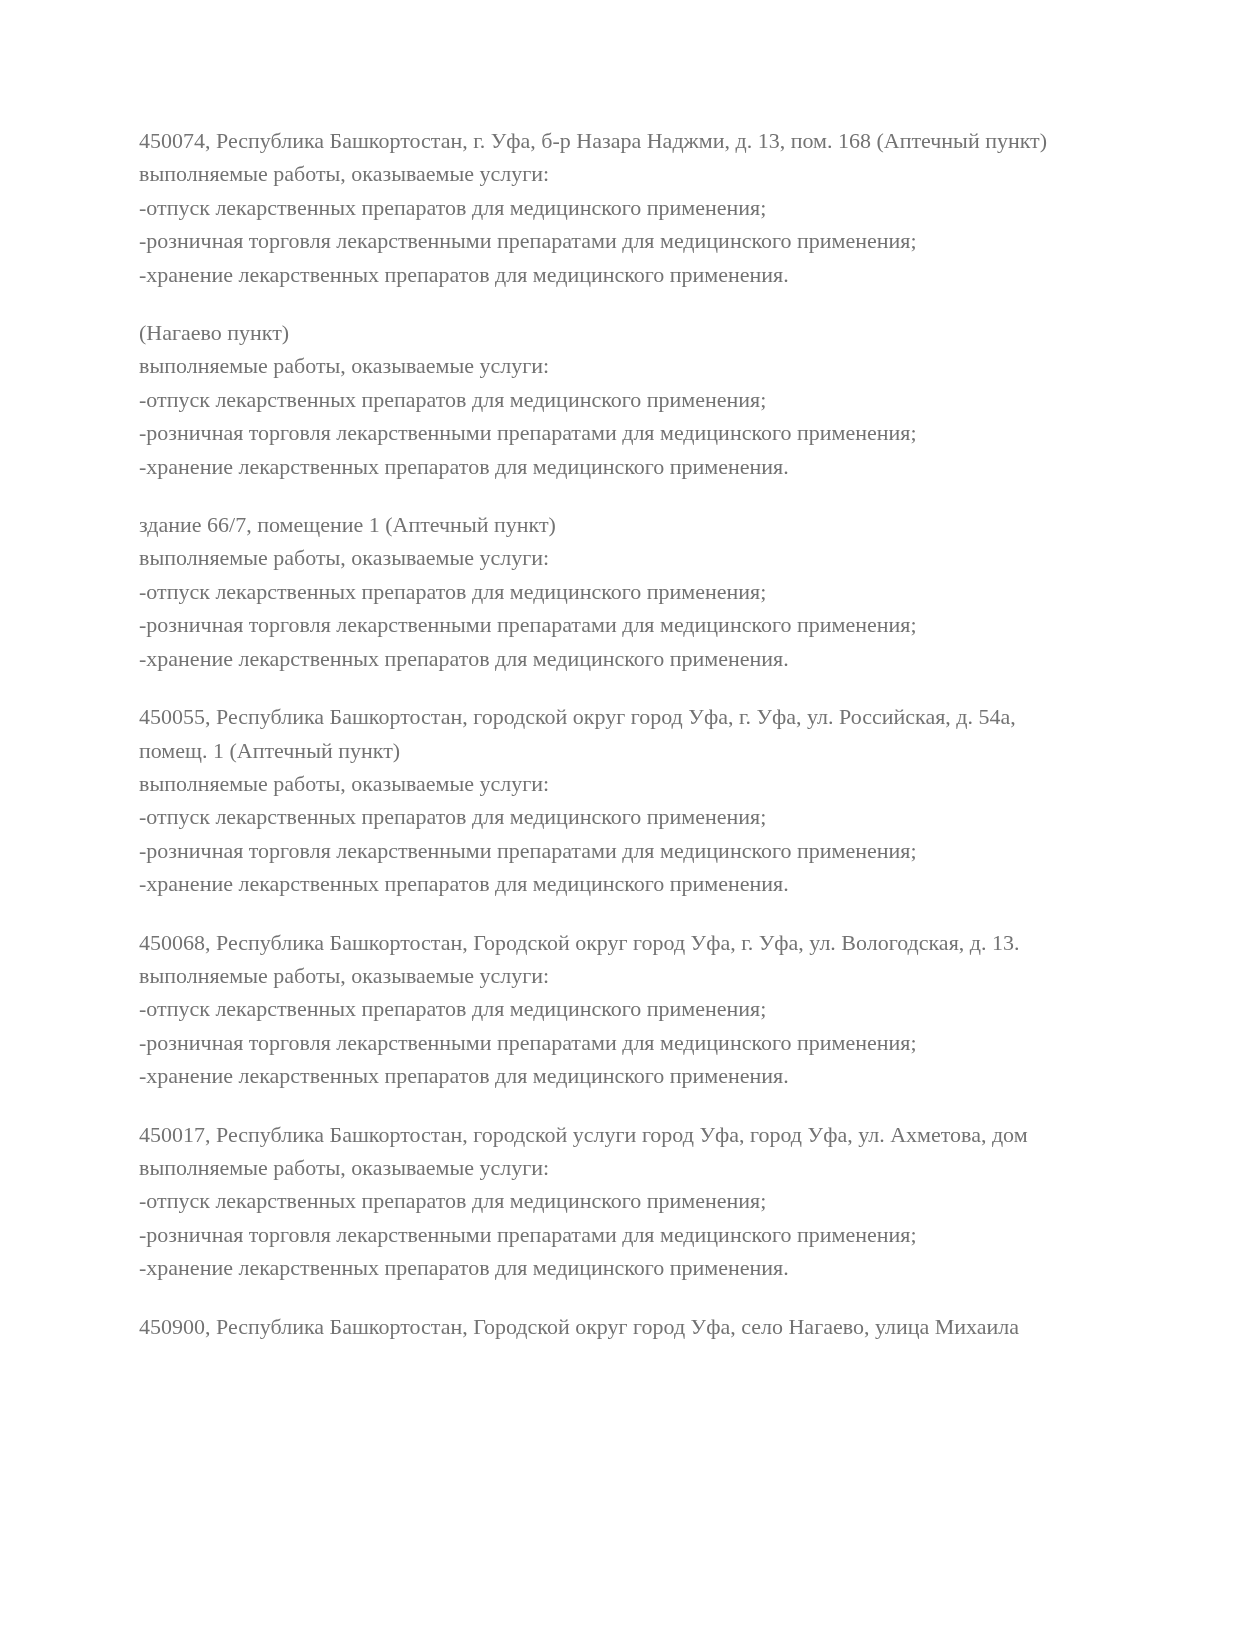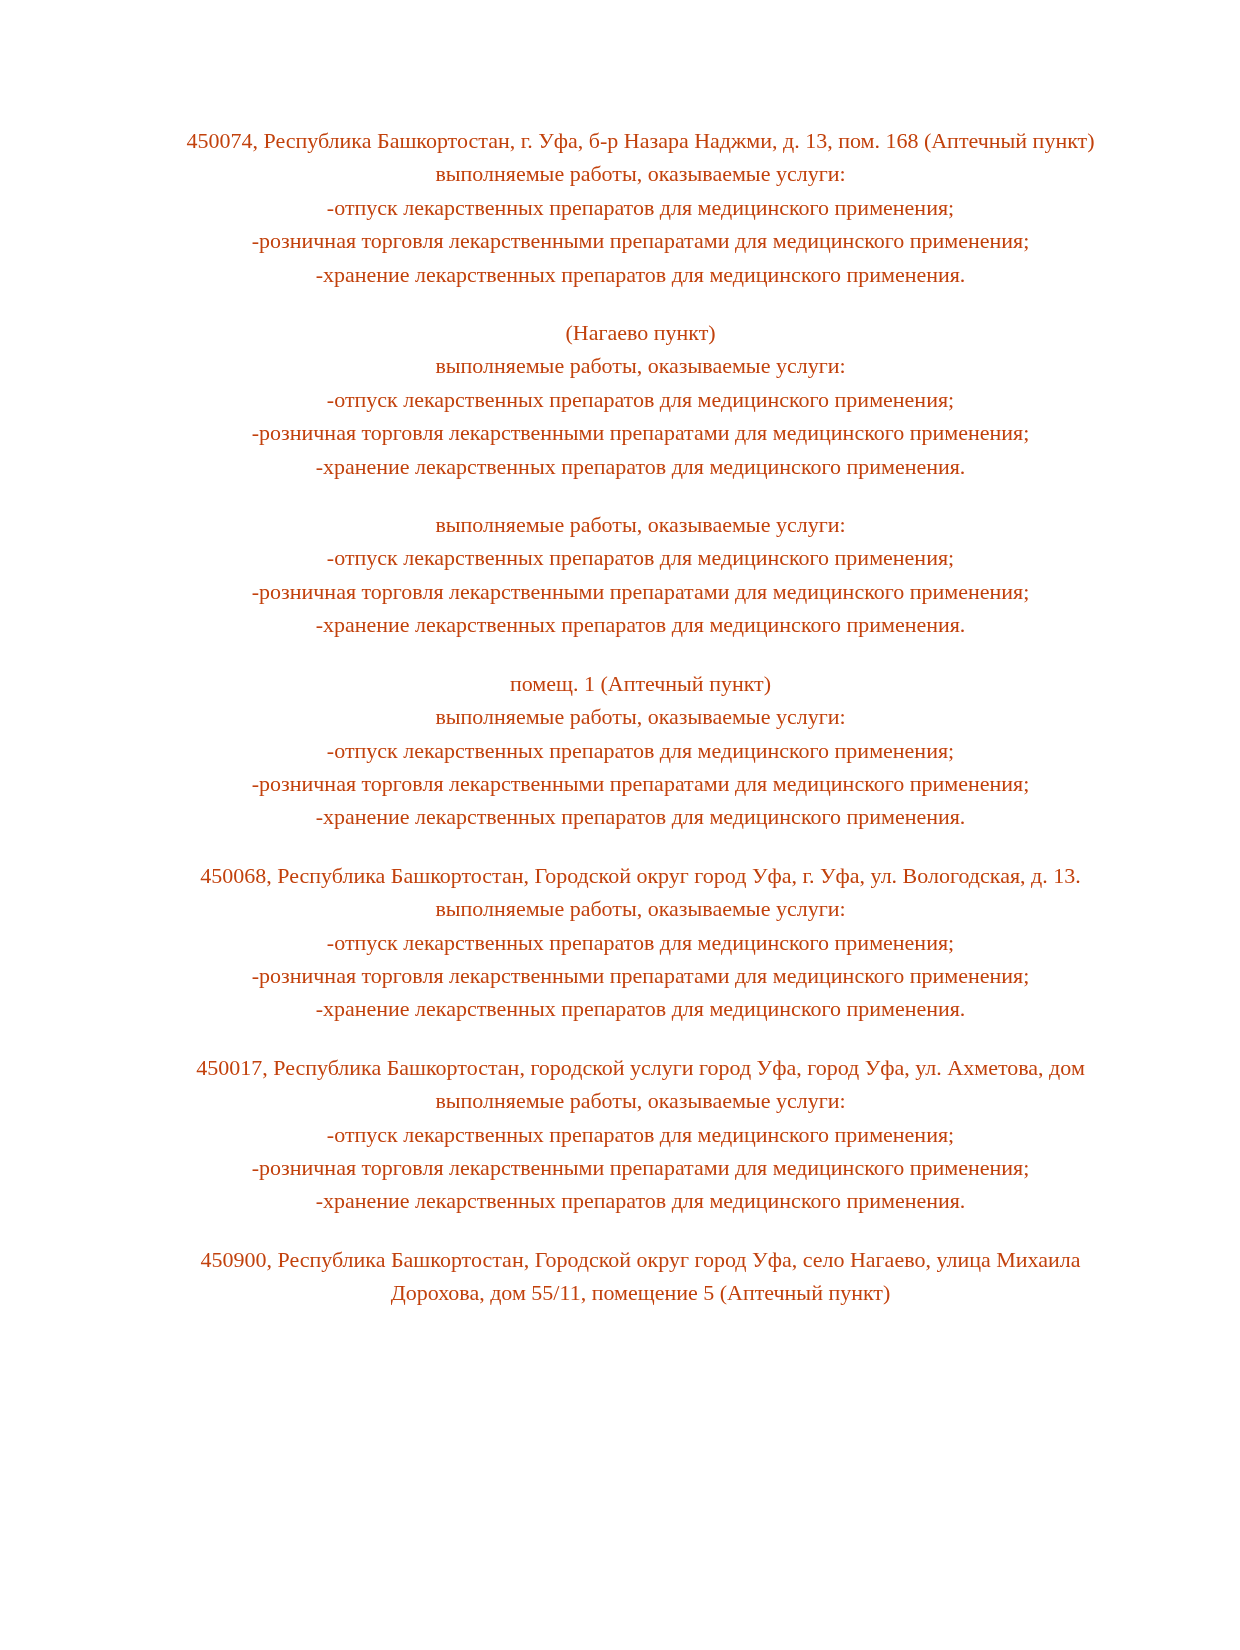--- a/index.html
+++ b/index.html
@@ -11,22 +11,21 @@
     position: relative;
     width: 1240px;
     height: 1650px;
     background: #ffffff;
     box-sizing: border-box;
     padding: 124px 98px 0 139px;
     overflow: hidden;
     font-family: "Liberation Serif", "DejaVu Serif", serif;
     font-size: 22px;
     line-height: 33.4px;
-    color: #c2410c;
-    text-align: center;
+    color: #737373;
   }
   .block {
     margin: 0 0 25px 0;
     padding: 0;
   }
   .line {
     white-space: nowrap;
   }
 </style>
 </head>
@@ -42,26 +41,28 @@
         <div class="line">-хранение лекарственных препаратов для медицинского применения.</div>
       </div>
       <div class="block">
         <div class="line">(Нагаево пункт)</div>
         <div class="line">выполняемые работы, оказываемые услуги:</div>
         <div class="line">-отпуск лекарственных препаратов для медицинского применения;</div>
         <div class="line">-розничная торговля лекарственными препаратами для медицинского применения;</div>
         <div class="line">-хранение лекарственных препаратов для медицинского применения.</div>
       </div>
       <div class="block">
+        <div class="line">здание 66/7, помещение 1 (Аптечный пункт)</div>
         <div class="line">выполняемые работы, оказываемые услуги:</div>
         <div class="line">-отпуск лекарственных препаратов для медицинского применения;</div>
         <div class="line">-розничная торговля лекарственными препаратами для медицинского применения;</div>
         <div class="line">-хранение лекарственных препаратов для медицинского применения.</div>
       </div>
       <div class="block">
+        <div class="line">450055, Республика Башкортостан, городской округ город Уфа, г. Уфа, ул. Российская, д. 54а,</div>
         <div class="line">помещ. 1 (Аптечный пункт)</div>
         <div class="line">выполняемые работы, оказываемые услуги:</div>
         <div class="line">-отпуск лекарственных препаратов для медицинского применения;</div>
         <div class="line">-розничная торговля лекарственными препаратами для медицинского применения;</div>
         <div class="line">-хранение лекарственных препаратов для медицинского применения.</div>
       </div>
       <div class="block">
         <div class="line">450068, Республика Башкортостан, Городской округ город Уфа, г. Уфа, ул. Вологодская, д. 13.</div>
         <div class="line">выполняемые работы, оказываемые услуги:</div>
         <div class="line">-отпуск лекарственных препаратов для медицинского применения;</div>
@@ -70,16 +71,15 @@
       </div>
       <div class="block">
         <div class="line">450017, Республика Башкортостан, городской услуги город Уфа, город Уфа, ул. Ахметова, дом</div>
         <div class="line">выполняемые работы, оказываемые услуги:</div>
         <div class="line">-отпуск лекарственных препаратов для медицинского применения;</div>
         <div class="line">-розничная торговля лекарственными препаратами для медицинского применения;</div>
         <div class="line">-хранение лекарственных препаратов для медицинского применения.</div>
       </div>
       <div class="block">
         <div class="line">450900, Республика Башкортостан, Городской округ город Уфа, село Нагаево, улица Михаила</div>
-        <div class="line">Дорохова, дом 55/11, помещение 5 (Аптечный пункт)</div>
       </div>
     </div>
 </div>
 
 </body></html>

